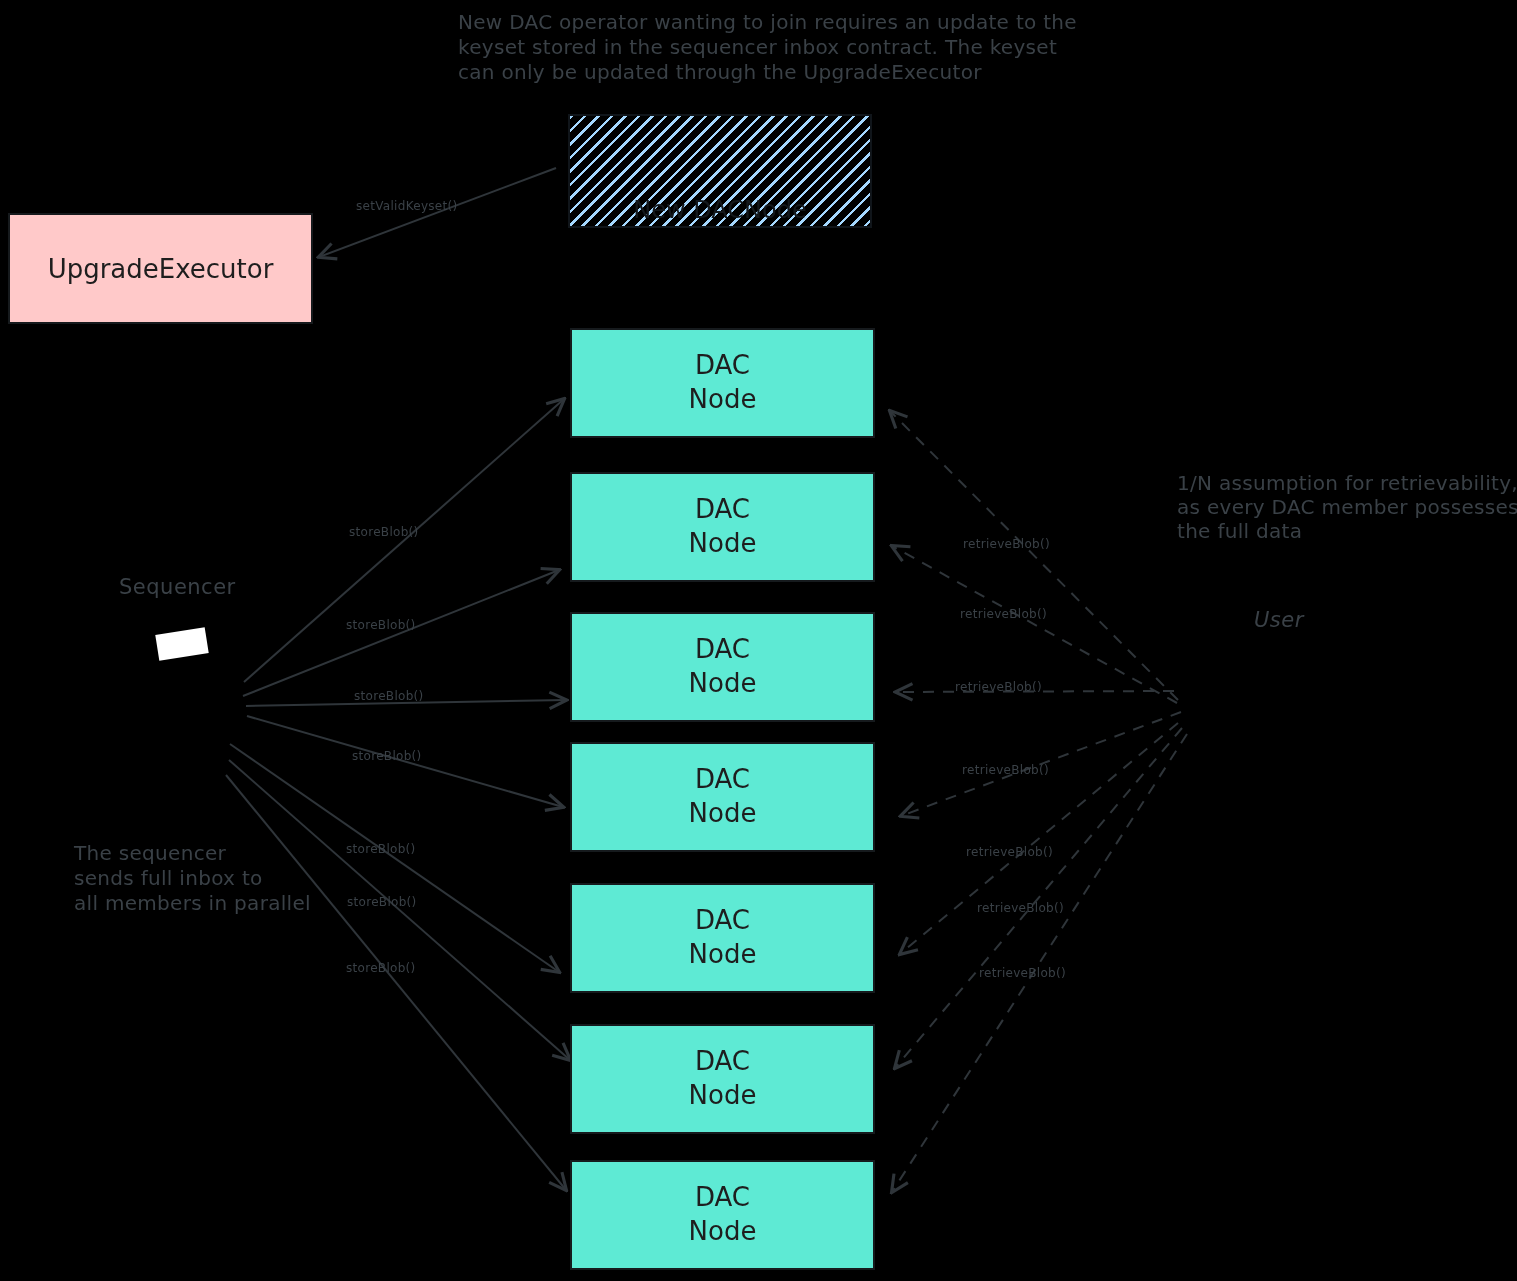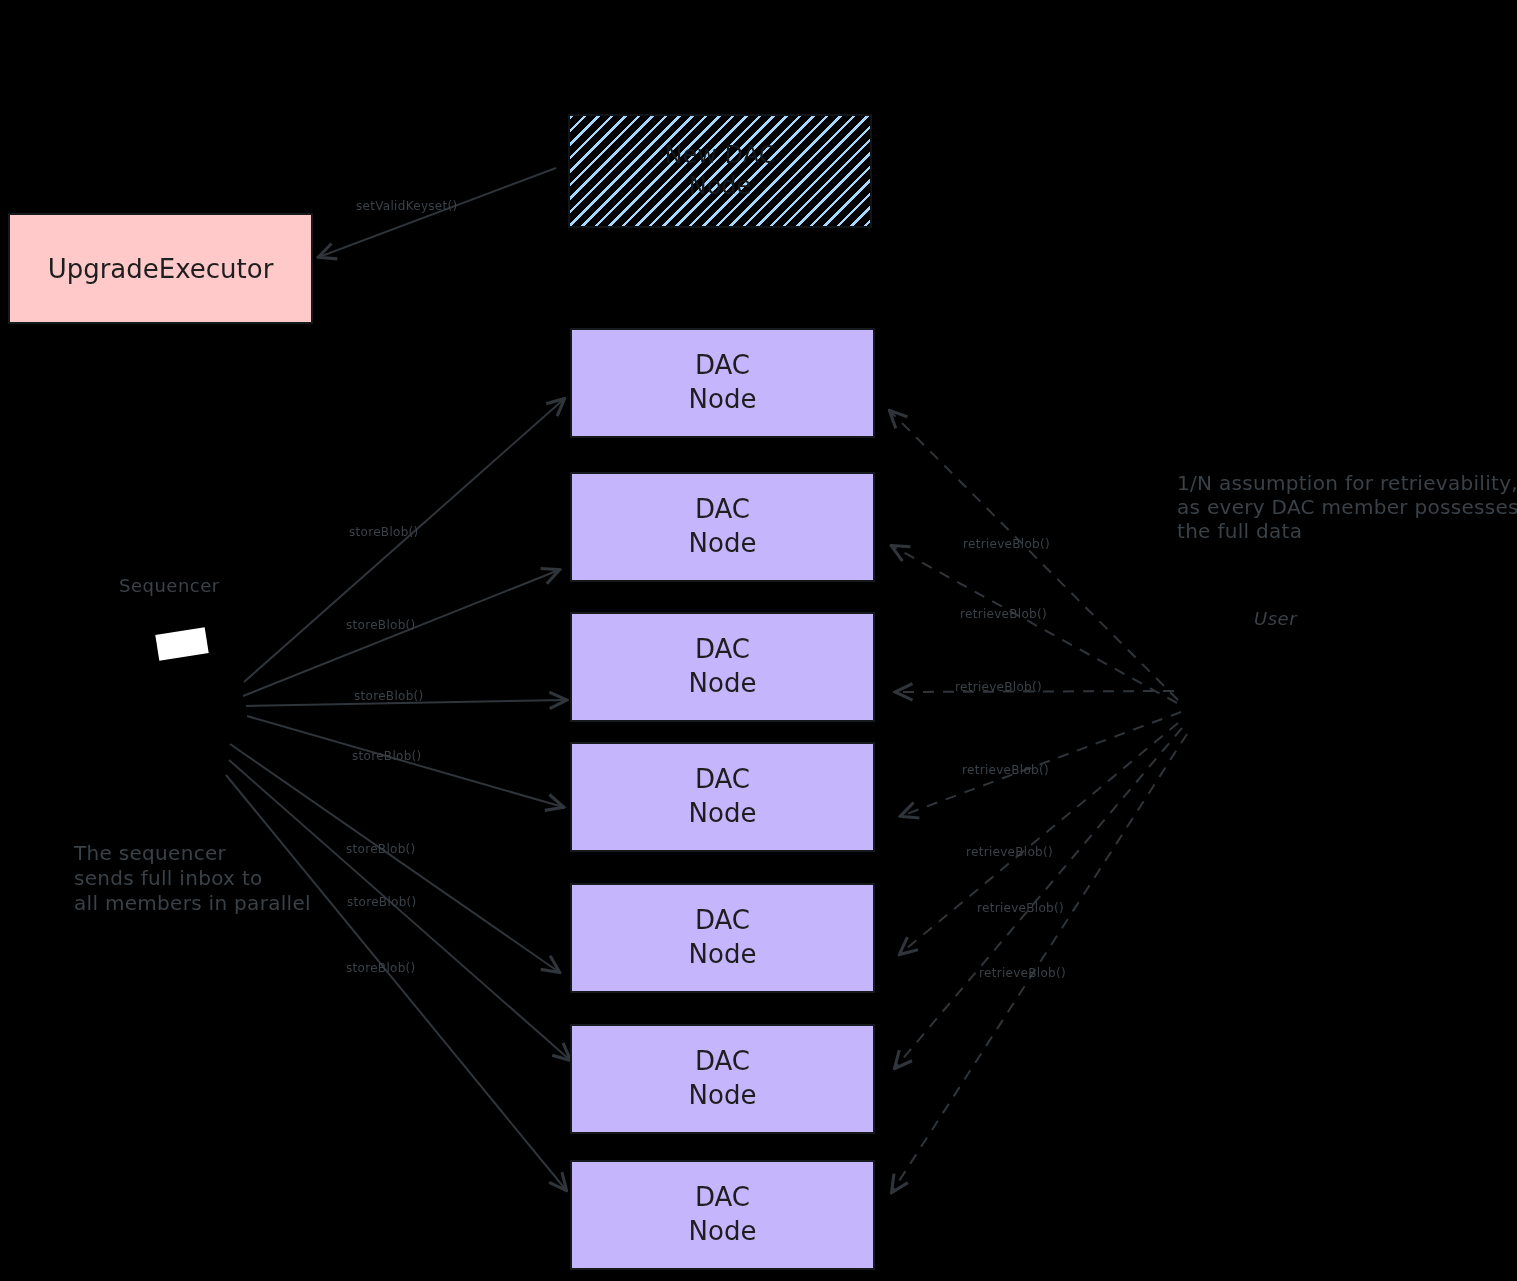--- a/index.html
+++ b/index.html
@@ -10,42 +10,42 @@
     --ann:#3a4147;          
     --boxtext:#1e1e1e;      
     --arrow:#2f353a;
   }
   .arrows{position:absolute;left:0;top:0;width:1517px;height:1281px;}
   .lbl{position:absolute;color:var(--ann);font-size:12px;white-space:nowrap;letter-spacing:.3px;}
   .note{position:absolute;color:var(--ann);font-size:20px;line-height:25px;letter-spacing:.3px;}
   .note div{white-space:nowrap;}
   .node{
     position:absolute;left:570px;width:301px;height:106px;
-    background:#c4b5fd;border:2px solid #161a1d;
+    background:#5eead4;border:2px solid #161a1d;
     display:flex;flex-direction:column;align-items:center;justify-content:center;
     color:var(--boxtext);font-size:26px;line-height:1.3;
   }
   .executor{
     position:absolute;left:8px;top:213px;width:301px;height:107px;
     background:#ffc9c9;border:2px solid #161a1d;
     display:flex;align-items:center;justify-content:center;
     color:var(--boxtext);font-size:26px;text-align:center;
   }
   .hatched{
     position:absolute;left:568px;top:114px;width:300px;height:110px;
     border:2px solid #10151a;
     background:repeating-linear-gradient(135deg,#a5d8ff 0 2.5px,transparent 2.5px 9.5px);
-    display:flex;flex-direction:column;align-items:center;justify-content:center;
+    display:flex;flex-direction:row;align-items:flex-end;justify-content:center;
     color:#14181c;font-size:24px;line-height:1.3;
   }
   .seq-icon{
     position:absolute;left:157px;top:631px;width:50px;height:26px;
     background:#fff;transform:rotate(-9deg);
   }
-  .actor{position:absolute;color:var(--ann);font-size:18px;white-space:nowrap;letter-spacing:.5px;}
+  .actor{position:absolute;color:var(--ann);font-size:21px;white-space:nowrap;letter-spacing:.5px;}
 </style>
 </head>
 <body>
 
 <div class="stage">
 
   <svg class="arrows" width="1517" height="1281" viewBox="0 0 1517 1281">
     <defs>
       <marker id="ah" viewBox="0 0 12 12" refX="10.5" refY="6" markerWidth="11" markerHeight="11" orient="auto-start-reverse">
         <path d="M1.5,1.5 L11,6 L1.5,10.5" fill="none" stroke="#2f353a" stroke-width="1.7"></path>
@@ -68,20 +68,25 @@
       <line x1="1178" y1="700" x2="890" y2="411" marker-end="url(#ah)"></line>
       <line x1="1177" y1="703" x2="892" y2="546" marker-end="url(#ah)"></line>
       <line x1="1174" y1="691" x2="896" y2="692" marker-end="url(#ah)"></line>
       <line x1="1181" y1="712" x2="901" y2="816" marker-end="url(#ah)"></line>
       <line x1="1178" y1="723" x2="900" y2="954" marker-end="url(#ah)"></line>
       <line x1="1182" y1="728" x2="895" y2="1068" marker-end="url(#ah)"></line>
       <line x1="1187" y1="734" x2="892" y2="1192" marker-end="url(#ah)"></line>
     </g>
   </svg>
 
+  <div class="note" style="left:458px;top:10px;">
+    <div>New DAC operator wanting to join requires an update to the</div>
+    <div>keyset stored in the sequencer inbox contract. The keyset</div>
+    <div>can only be updated through the UpgradeExecutor</div>
+  </div>
 
   <div class="hatched">
     <span>New DAC</span>
     <span>Node</span>
   </div>
 
   <div class="executor">
     <span>UpgradeExecutor</span>
   </div>
 

